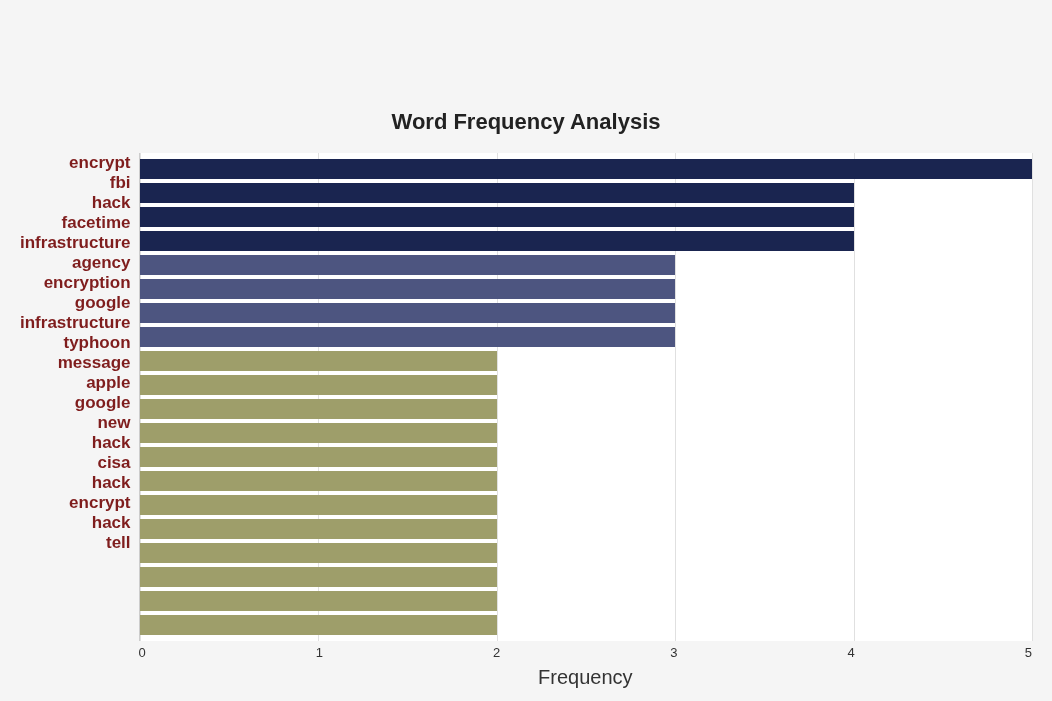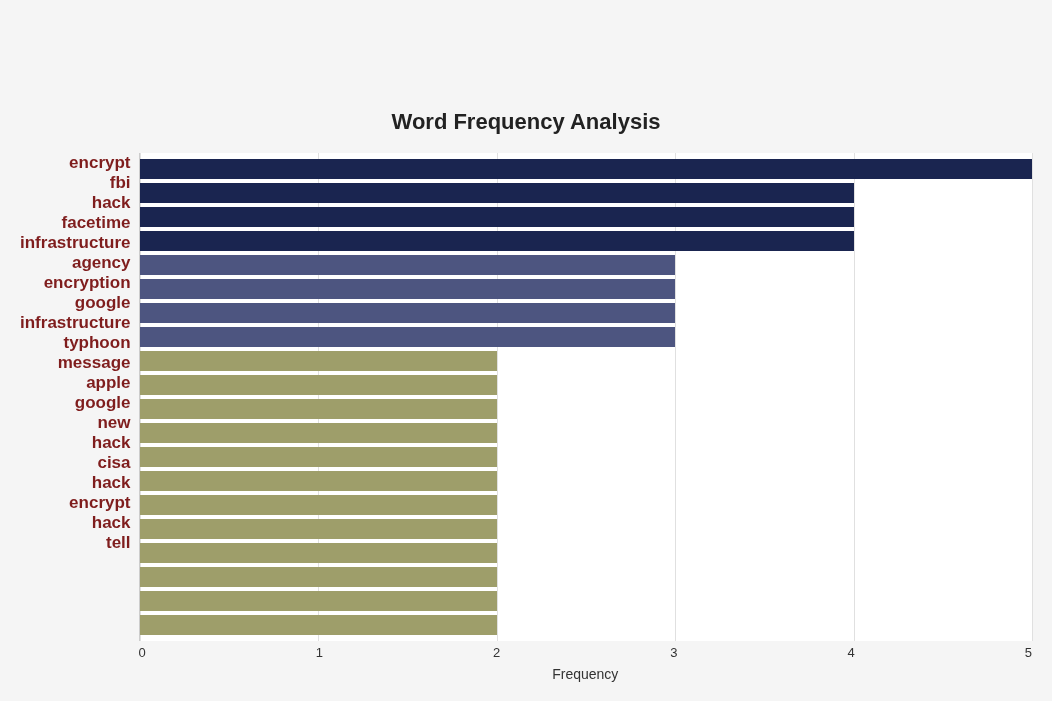--- a/index.html
+++ b/index.html
@@ -99,21 +99,21 @@
       justify-content: space-between;
       padding: 0 0 2px 0;
     }
     .x-tick {
       font-size: 13px;
       color: #333;
       text-align: center;
     }
     .x-axis-label {
       text-align: center;
-      font-size: 14px;
+      font-size: 20px;
       color: #333;
       margin-top: 4px;
     }
   </style>
 </head>
 <body>
 
 <div class="chart-container">
   <div class="chart-title">Word Frequency Analysis</div>
   <div class="chart-area">

